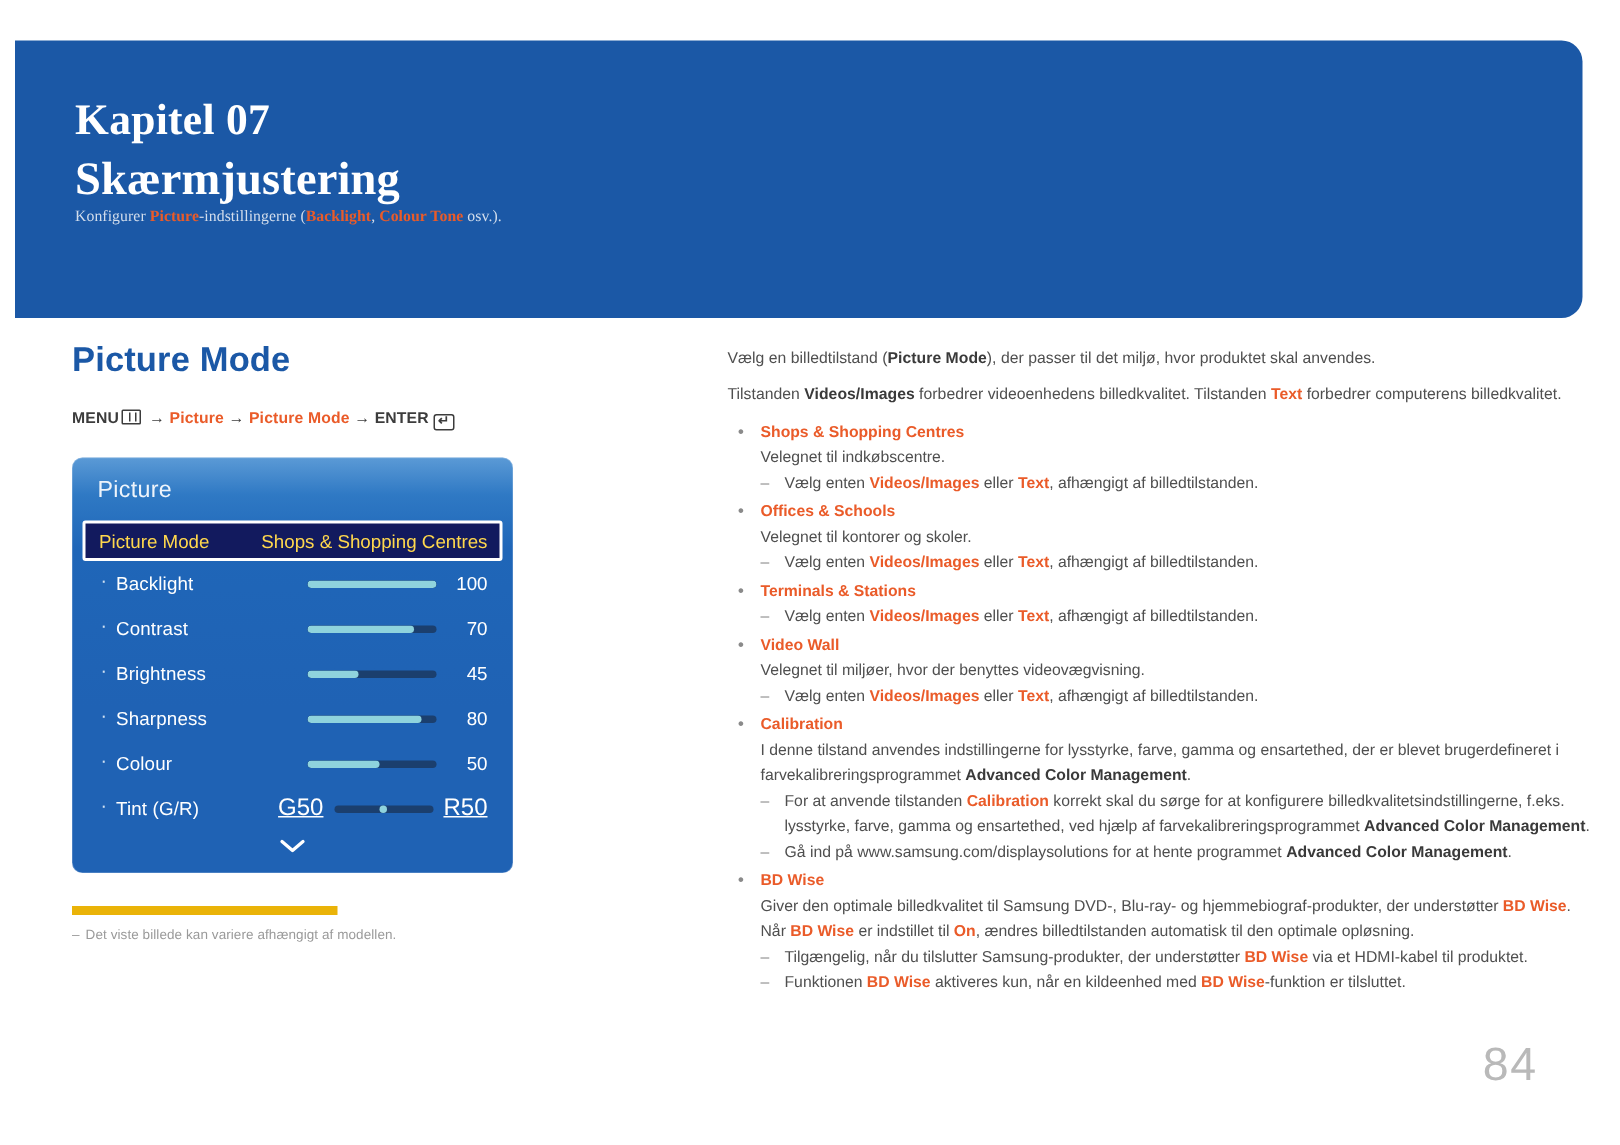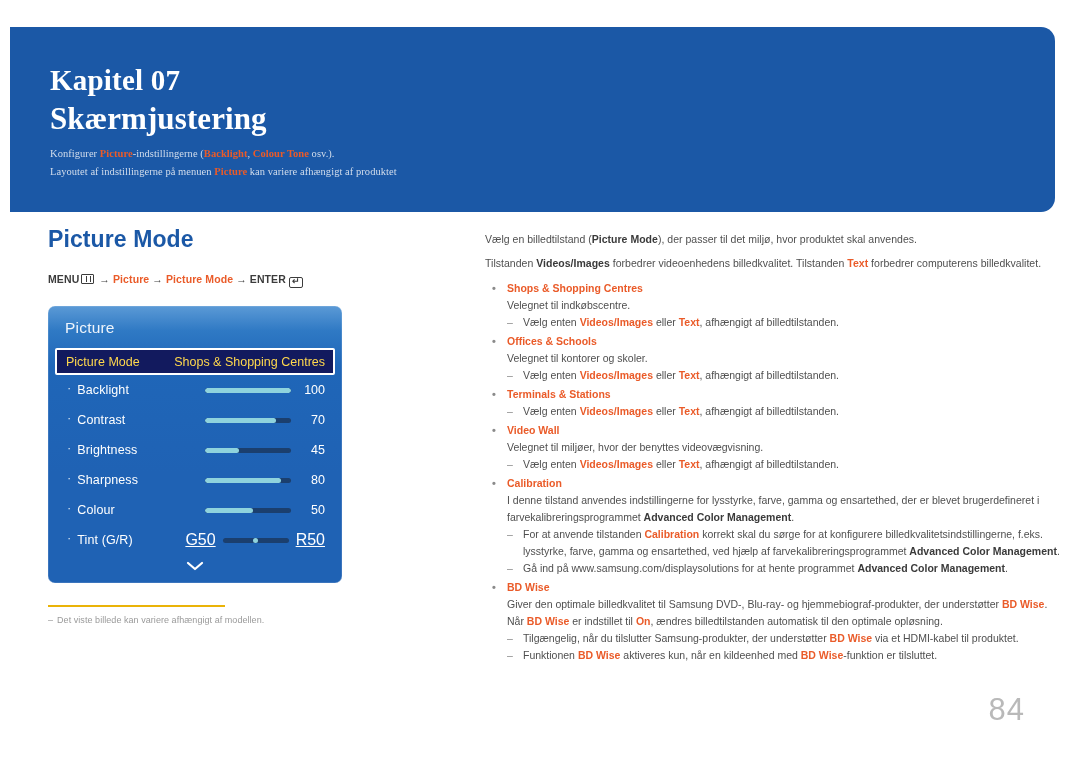--- a/index.html
+++ b/index.html
@@ -46,21 +46,20 @@
     font-weight: bold;
     color: #ffffff;
     letter-spacing: .1px;
     line-height: 1.12;
     margin-top: 6px;
   }
   .banner-note {
     font-size: 10.5px;
     color: #d2ddec;
     line-height: 1.45;
-    margin-top: 9px;
     letter-spacing: .05px;
   }
   .banner-note + .banner-note { margin-top: 3px; }
   .hl { color: #ea5b29; font-weight: bold; }
 
   
   #content {
     position: absolute;
     left: 0;
     top: 212px;
@@ -241,21 +240,21 @@
     margin-top: 2px;
     height: 16px;
     line-height: 16px;
   }
   #osd-more svg { vertical-align: middle; }
 
   
   #left-footnote {
     margin-top: 22px;
     width: 177px;
-    border-top: 2px solid #eab308;
+    border-top: 6px solid #eab308;
     padding-top: 8px;
   }
   #left-footnote .fn-line {
     font-size: 9px;
     color: #9a9a9a;
     white-space: nowrap;
     letter-spacing: .05px;
   }
   #left-footnote .fn-dash { margin-right: 4px; }
 
@@ -320,21 +319,20 @@
   }
 </style>
 </head>
 <body>
 
 <div id="chapter-banner">
   <div class="banner-inner">
     <div class="chapter-kicker">Kapitel 07</div>
     <div class="chapter-title">Skærmjustering</div>
     <div class="banner-note"><span>Konfigurer </span><span class="hl">Picture</span><span>-indstillingerne (</span><span class="hl">Backlight</span><span>, </span><span class="hl">Colour Tone</span><span> osv.).</span></div>
-    <div class="banner-note"><span>Layoutet af indstillingerne på menuen </span><span class="hl">Picture</span><span> kan variere afhængigt af produktet</span></div>
   </div>
 </div>
 
 <div id="content">
 
   <div id="left-col">
 
     <div id="section-title">Picture Mode</div>
 
     <div id="menu-path">

